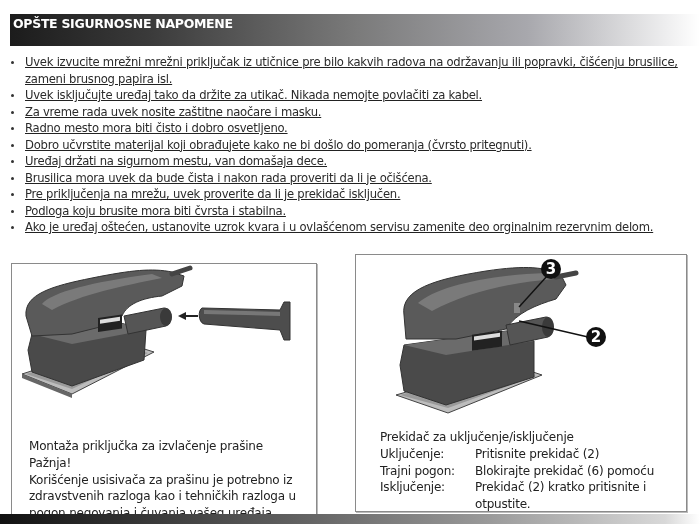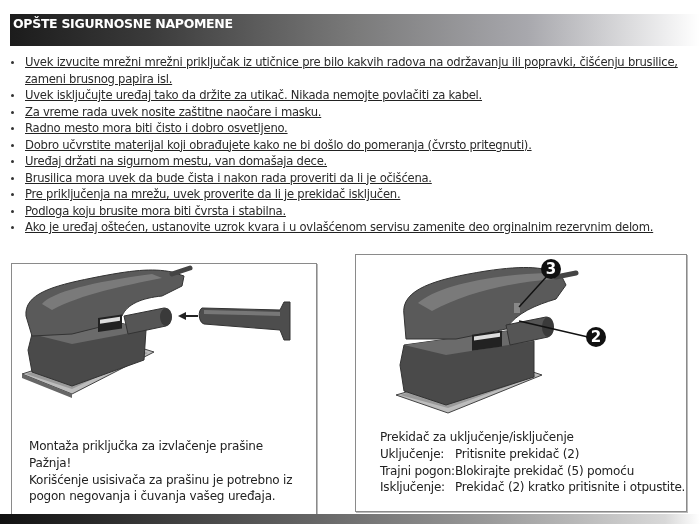--- a/index.html
+++ b/index.html
@@ -21,21 +21,21 @@
   .panel {
     position: absolute; top: 254px; height: 256px; border: 1px solid #8a8a8a;
     box-shadow: 1px 1px 0 #bbb; background: #fff;
   }
   .panel.left { left: 11px; width: 304px; margin-top: 9px; }
   .panel.right { left: 355px; width: 330px; }
   .figure { position: absolute; left: 0; top: 0; width: 100%; height: 160px; }
   .caption { position: absolute; left: 17px; top: 174px; font-size: 12px; line-height: 16.8px; color: #222;
              letter-spacing: -0.2px; }
   .panel.right .caption { left: 15px; top: 174px; margin-left: 9px; }
-  .row { display: flex; }
+  .row { display: flex; gap: 20px; }
   .row .lbl { width: 75px; flex: none; }
   .row .val { flex: 1; }
   .bottom-bar {
     position: absolute; left: 0; top: 514px; width: 700px; height: 10px;
     background: linear-gradient(to right, #111 0%, #2c2c2c 15%, #666 45%, #9a9a9a 70%, #d8d8d8 95%, #fff 100%);
   }
   .callout { position: absolute; width: 20px; height: 20px; border-radius: 50%; background: #111; color: #fff;
              font-weight: bold; font-size: 15px; line-height: 20px; text-align: center;
              font-family: "DejaVu Sans", sans-serif; }
 </style>
@@ -83,20 +83,21 @@
     <line x1="186" y1="52" x2="170" y2="52" stroke="#222" stroke-width="2"></line>
     <polygon points="166,52 174,48 174,56" fill="#222"></polygon>
 
     <path d="M190,44 L268,46 L272,38 L278,38 L278,76 L272,76 L268,66 L192,60 C186,58 186,46 190,44 Z" fill="#4d4d4d" stroke="#333"></path>
     <path d="M192,46 L268,48 L268,52 L192,50 Z" fill="#777"></path>
   </svg>
   <div class="caption">
     <div>Montaža priključka za izvlačenje prašine</div>
     <div>Pažnja!</div>
     <div>Korišćenje usisivača za prašinu je potrebno iz</div>
+    <div>zdravstvenih razloga kao i tehničkih razloga u</div>
     <div>pogon negovanja i čuvanja vašeg uređaja.</div>
   </div>
 </div>
 
 <div class="panel right">
   <svg class="figure" viewBox="0 0 330 160" width="330" height="160">
 
     <polygon points="40,140 150,108 186,120 92,158" fill="#bdbdbd" stroke="#444"></polygon>
     <polygon points="44,140 148,110 180,121 92,153" fill="#9a9a9a"></polygon>
 
@@ -123,21 +124,21 @@
   <div class="callout" style="left:230px; top:72px;">2</div>
 
   <div class="caption">
     <div>Prekidač za uključenje/isključenje</div>
     <div class="row">
       <span class="lbl">Uključenje:</span>
       <span class="val">Pritisnite prekidač (2)</span>
     </div>
     <div class="row">
       <span class="lbl">Trajni pogon:</span>
-      <span class="val">Blokirajte prekidač (5) pomoću</span>
+      <span class="val">Blokirajte prekidač (6) pomoću</span>
     </div>
     <div class="row">
       <span class="lbl"></span>
     </div>
     <div class="row">
       <span class="lbl">Isključenje:</span>
       <span class="val">Prekidač (2) kratko pritisnite i otpustite.</span>
     </div>
   </div>
 </div>

